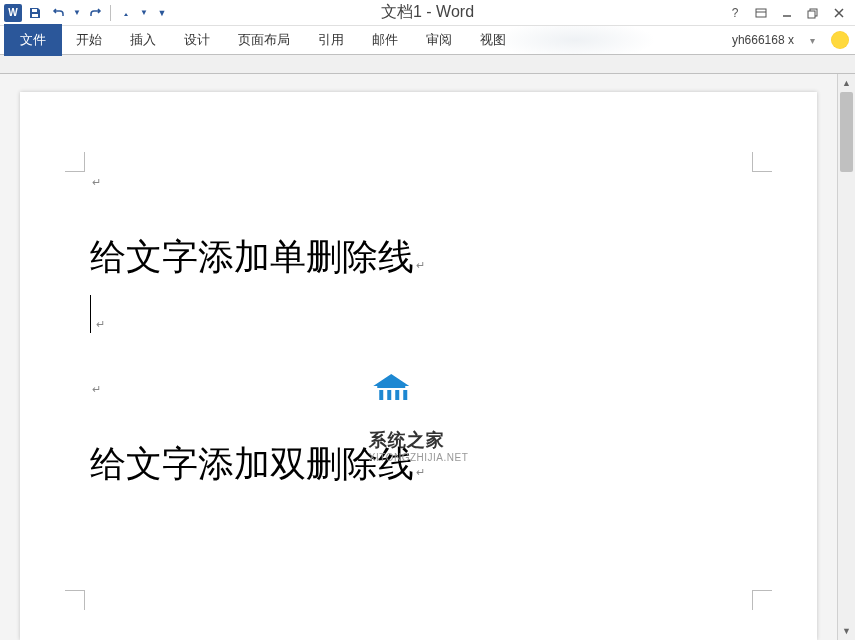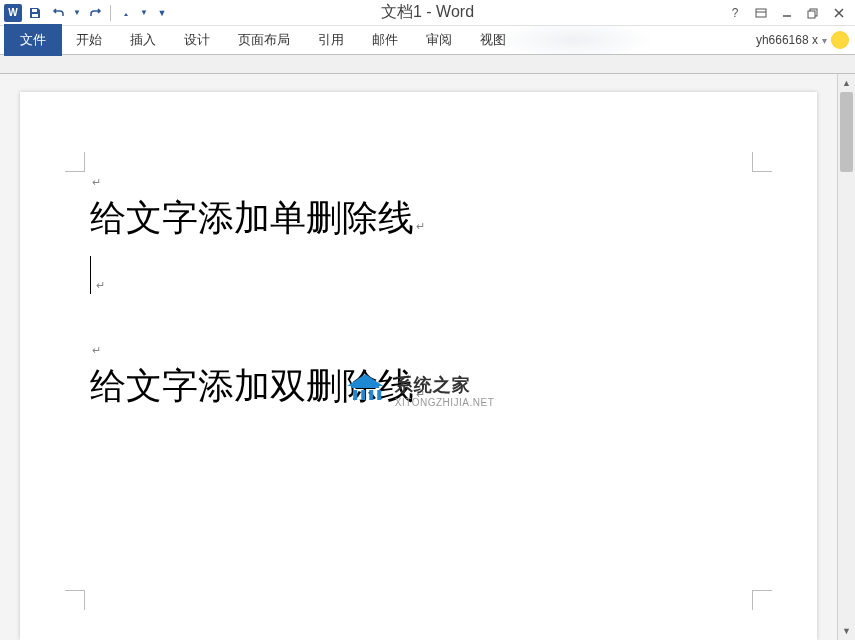--- a/index.html
+++ b/index.html
@@ -10,42 +10,42 @@
     .word-icon { width: 18px; height: 18px; background: #2b579a; color: #fff; font-size: 10px; font-weight: bold; display: flex; align-items: center; justify-content: center; border-radius: 2px; }
     .qat-btn { width: 22px; height: 22px; display: flex; align-items: center; justify-content: center; color: #2b579a; font-size: 13px; cursor: pointer; }
     .qat-sep { width: 1px; height: 16px; background: #c0c0c0; margin: 0 2px; }
     .title-text { position: absolute; left: 50%; transform: translateX(-50%); font-size: 16px; color: #444; }
     .window-controls { position: absolute; right: 4px; display: flex; gap: 2px; align-items: center; }
     .win-btn { width: 24px; height: 20px; display: flex; align-items: center; justify-content: center; color: #555; font-size: 12px; cursor: pointer; }
     
     .ribbon-tabs { height: 28px; background: #fff; display: flex; align-items: center; position: relative; }
     .tab-file { background: #2b579a; color: #fff; padding: 16px 16px; height: 26px; display: flex; align-items: center; font-size: 13px; cursor: pointer; margin-left: 4px; }
     .tab { padding: 12px 14px; height: 32px; display: flex; align-items: center; font-size: 13px; color: #333; cursor: pointer; }
-    .user-area { position: absolute; right: 6px; display: flex; align-items: center; gap: 4px; font-size: 12px; color: #444; }
+    .user-area { position: absolute; right: 6px; display: flex; align-items: center; gap: 16px; font-size: 12px; color: #444; }
     .emoji-icon { width: 18px; height: 18px; background: radial-gradient(circle, #ffd93d 60%, #f4a900 100%); border-radius: 50%; position: relative; }
     .ribbon-cloud { position: absolute; right: 200px; top: 0; width: 160px; height: 28px; background: radial-gradient(ellipse 80px 20px at 50% 50%, rgba(200,210,220,0.3), transparent); }
     
     .ruler-area { height: 20px; background: #f0f0f0; border-top: 1px solid #c0c0c0; border-bottom: 1px solid #c0c0c0; }
     
     .doc-container { display: flex; height: calc(640px - 26px - 28px - 20px); }
     .doc-area { flex: 1; background: #f4f4f4; padding: 18px 20px 0 20px; overflow: hidden; }
     .page { background: #fff; width: 100%; height: 100%; box-shadow: 0 0 4px rgba(0,0,0,0.2); position: relative; padding: 80px 70px; }
     
     .crop-mark { position: absolute; width: 20px; height: 20px; }
     .crop-tl { top: 60px; left: 45px; border-right: 1px solid #bbb; border-bottom: 1px solid #bbb; }
     .crop-tr { top: 60px; right: 45px; border-left: 1px solid #bbb; border-bottom: 1px solid #bbb; }
     .crop-bl { bottom: 30px; left: 45px; border-right: 1px solid #bbb; border-top: 1px solid #bbb; }
     .crop-br { bottom: 30px; right: 45px; border-left: 1px solid #bbb; border-top: 1px solid #bbb; }
     
-    .doc-line { font-family: SimSun, serif; font-size: 36px; color: #000; line-height: 1.6; }
+    .doc-line { font-family: SimSun, serif; font-size: 36px; color: #000; line-height: 1.6; margin-top: 39px; }
     .cursor-line { height: 36px; position: relative; margin: 8px 0; }
     .text-cursor { width: 1px; height: 38px; background: #000; position: absolute; left: 0; top: 0; }
     .para-mark { font-size: 11px; color: #888; display: inline-block; margin-left: 2px; }
     
-    .watermark { position: absolute; left: 50%; top: 280px; transform: translateX(-50%); display: flex; align-items: flex-end; gap: 8px; }
+    .watermark { position: absolute; left: 50%; top: 280px; transform: translateX(-50%); display: flex; align-items: flex-start; gap: 20px; flex-direction: column; }
     .wm-icon { display: flex; align-items: center; }
     .wm-text-box { display: flex; flex-direction: column; }
     .wm-cn { font-size: 18px; font-weight: bold; color: #333; letter-spacing: 1px; }
     .wm-en { font-size: 10px; color: #999; letter-spacing: 0.5px; }
     
     .scrollbar { width: 18px; background: #f0f0f0; border-left: 1px solid #d0d0d0; display: flex; flex-direction: column; }
     .sb-arrow { height: 18px; display: flex; align-items: center; justify-content: center; font-size: 9px; color: #666; cursor: pointer; }
     .sb-track { flex: 1; position: relative; }
     .sb-thumb { position: absolute; top: 0; left: 2px; right: 2px; height: 80px; background: #c0c0c0; border-radius: 2px; cursor: pointer; }
   </style>

